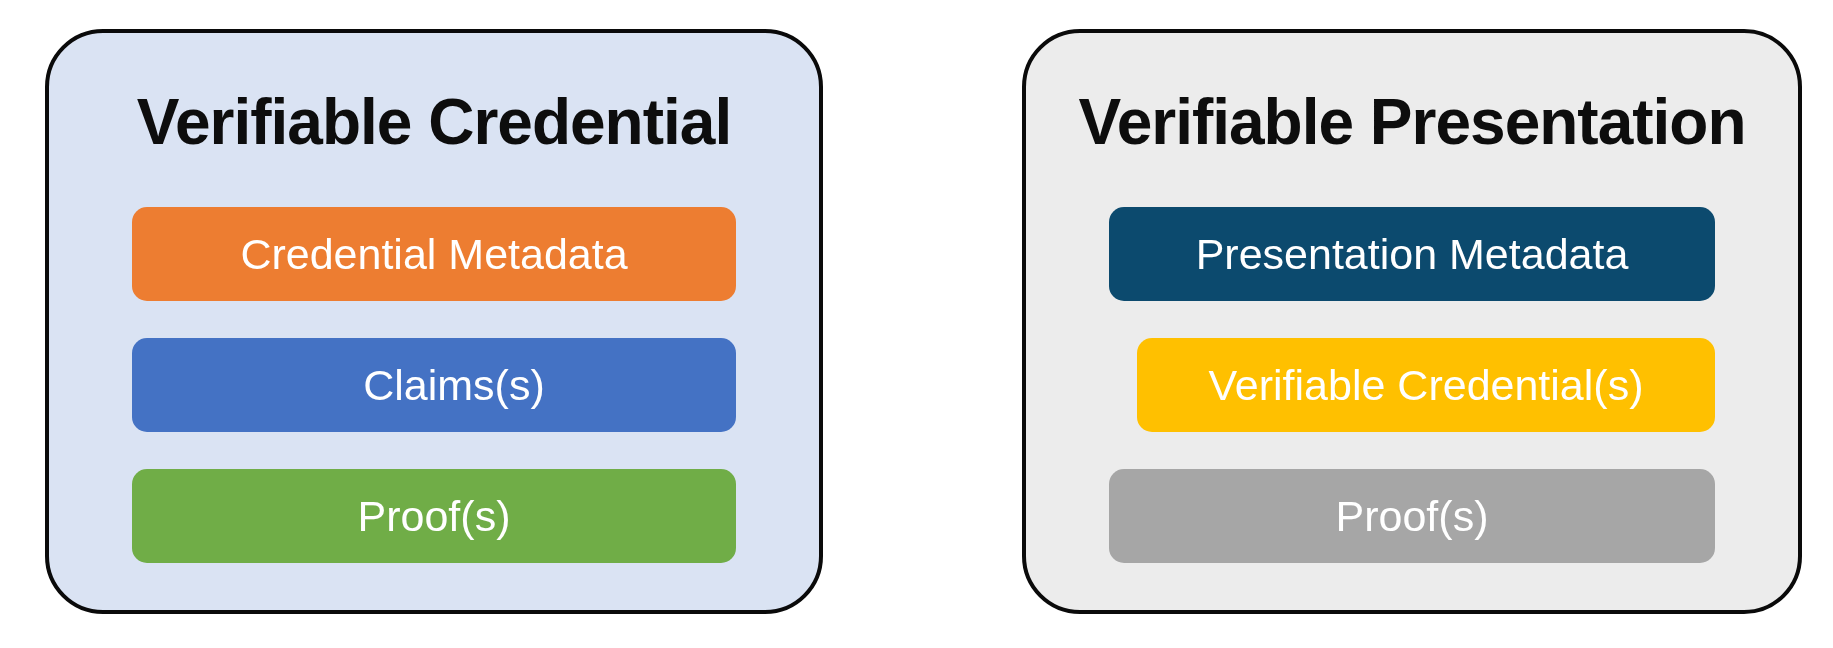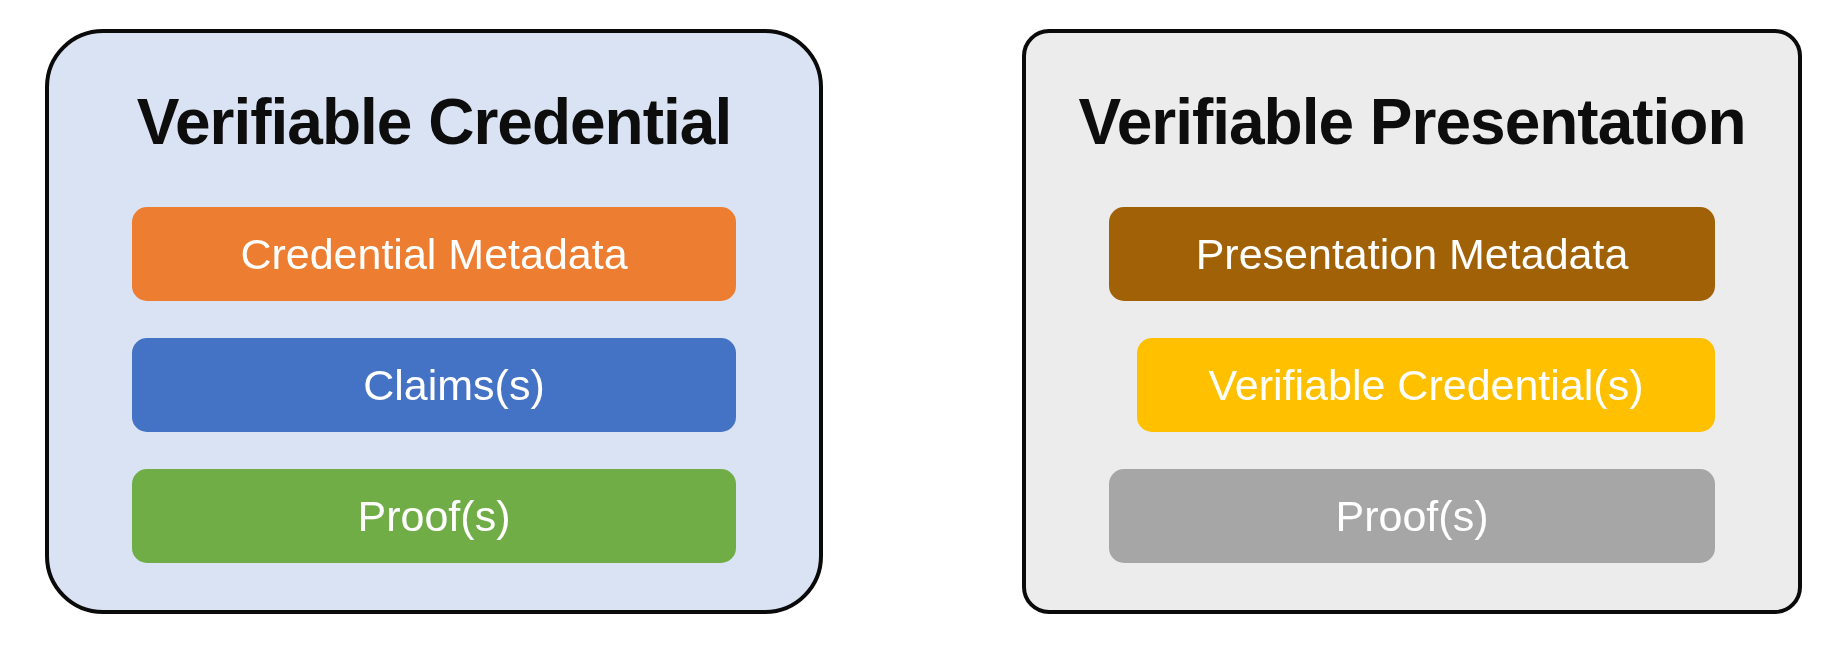--- a/index.html
+++ b/index.html
@@ -22,21 +22,20 @@
     border: 4px solid #0a0a0a;
     border-radius: 58px;
   }
   .panel.left {
     left: 45px;
     width: 778px;
   }
   .panel.right {
     left: 1022px;
     width: 780px;
-    border-radius: 27px;
   }
   .panel-title {
     margin-top: 54px;
     text-align: center;
     font-size: 64px;
     line-height: 1.1;
     font-weight: bold;
     color: #0d0d0d;
     letter-spacing: -1px;
     white-space: nowrap;
@@ -66,17 +65,17 @@
   <div class="bars">
     <div class="bar" style="background: rgb(237, 125, 49);">Credential Metadata</div>
     <div class="bar" style="background: rgb(68, 114, 196); padding-left: 40px;">Claims(s)</div>
     <div class="bar" style="background: rgb(112, 173, 71);">Proof(s)</div>
   </div>
 </div>
 
 <div class="panel right" style="background: rgb(236, 236, 236);">
   <div class="panel-title">Verifiable Presentation</div>
   <div class="bars">
-    <div class="bar" style="background: #a16207;">Presentation Metadata</div>
+    <div class="bar" style="background: #0c4a6e;">Presentation Metadata</div>
     <div class="bar" style="background: rgb(255, 192, 0); margin-left: 28px;">Verifiable Credential(s)</div>
     <div class="bar" style="background: rgb(166, 166, 166);">Proof(s)</div>
   </div>
 </div>
 
 </body></html>

